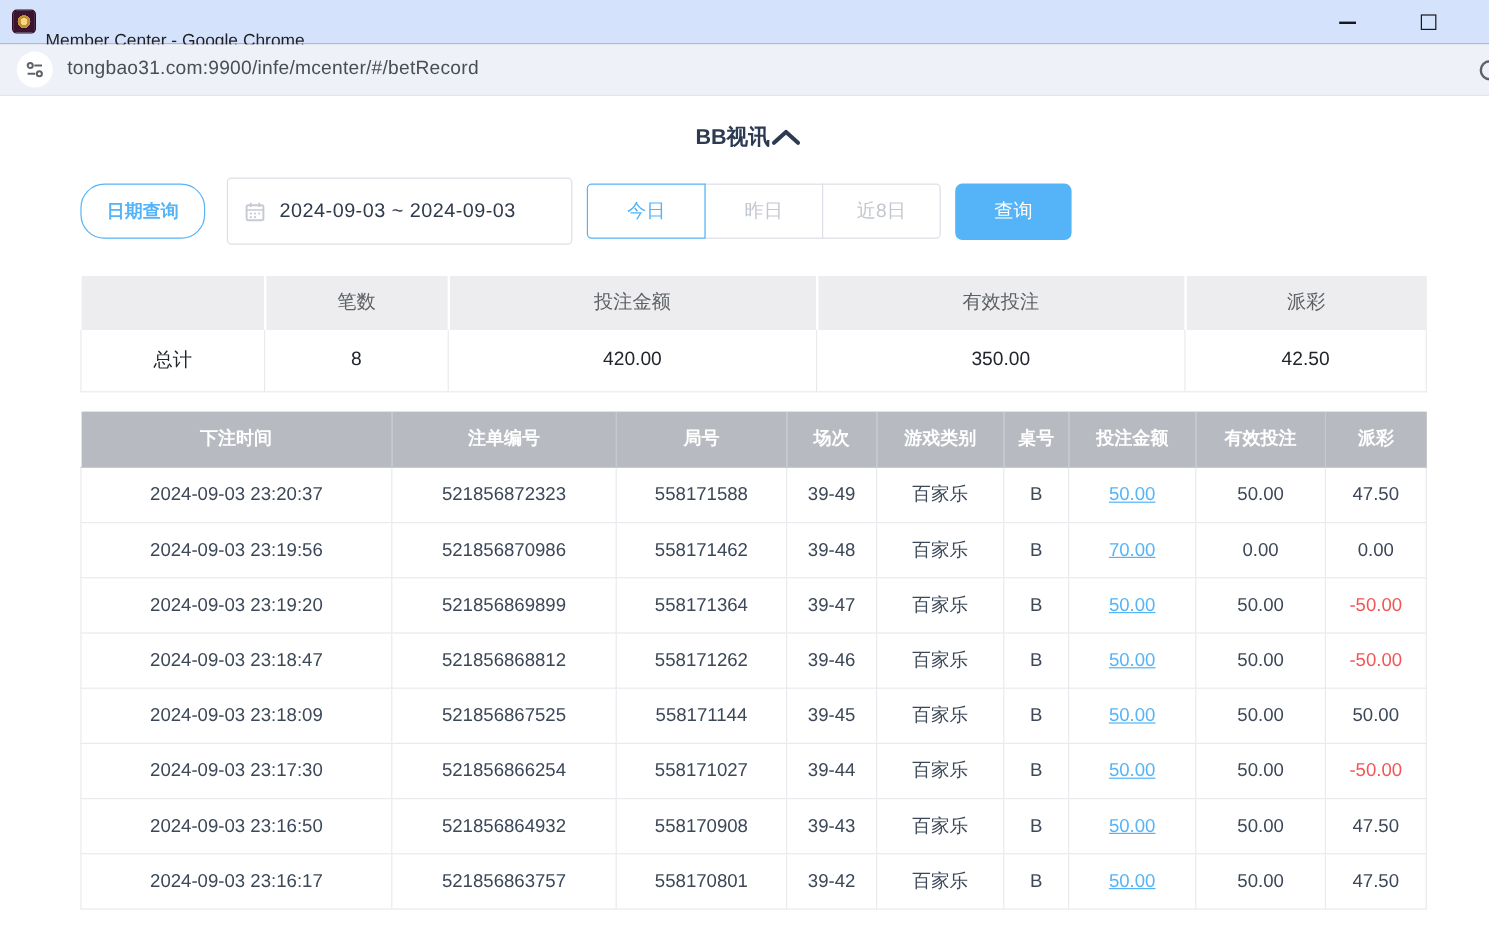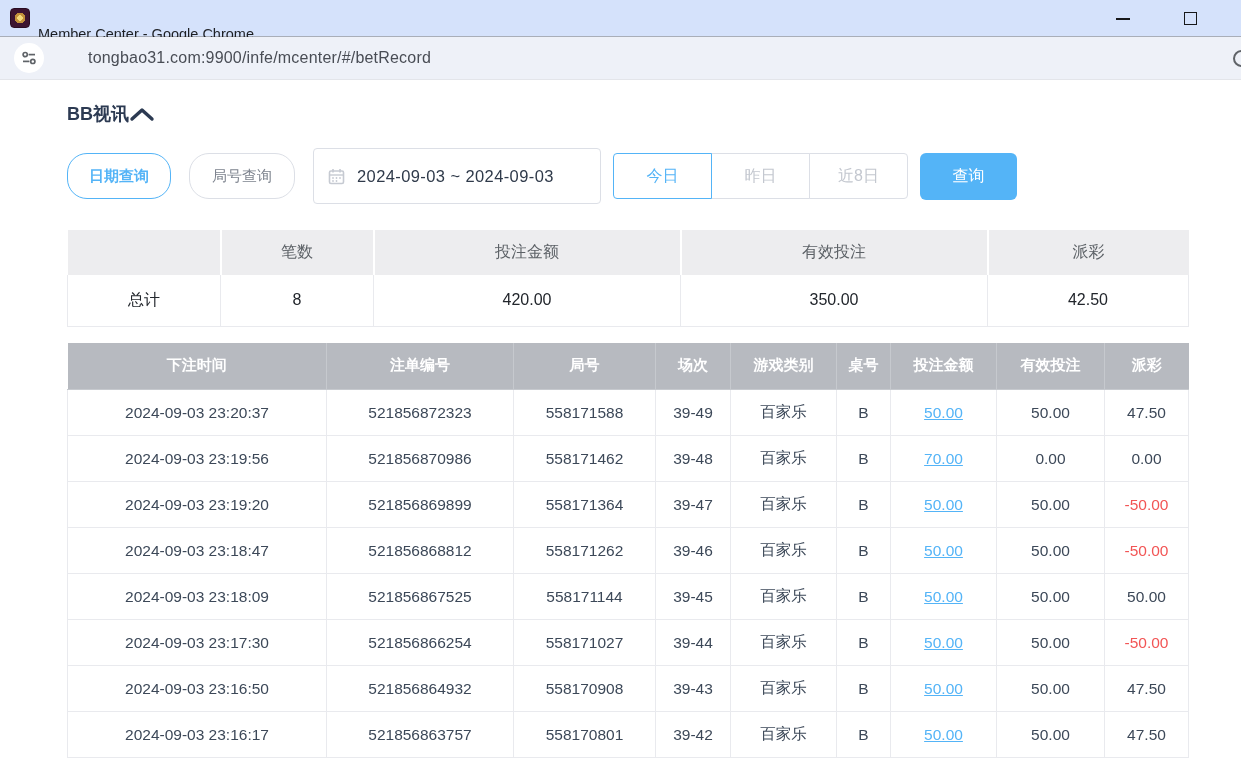--- a/index.html
+++ b/index.html
@@ -17,34 +17,34 @@
     width:20px; height:20px; border-radius:4px; margin-right:8px;
     background:radial-gradient(circle at 50% 50%, #f5d97a 0 22%, #c2903a 23% 42%, #3d1430 43%);
     border:1px solid #2a0d22;
   }
   .titlebar-title { font-size:14.5px; color:#1d1f23;margin-top:32px; }
   .win-controls { position:absolute; right:36px; top:0; height:37px; display:flex; align-items:center; gap:46px; }
   .min-glyph { width:14px; height:2px; background:#17181a; display:block; }
   .max-glyph { width:13px; height:13px; border:1.6px solid #17181a; display:block; background:transparent; }
   .urlbar {
     height:43px; background:#eef1f8; display:flex; align-items:center;
-    padding:0 14px; border-bottom:1px solid #e3e5ea; position:relative;gap:32px;
+    padding:0 14px; border-bottom:1px solid #e3e5ea; position:relative;
   }
   .tune-wrap {
     width:30px; height:30px; border-radius:50%; background:#ffffff;
     display:flex; align-items:center; justify-content:center; margin-right:12px;
   }
   .url-text { font-size:16px; color:#494d55; letter-spacing:.2px; }
   .urlbar-edge-icon {
     position:absolute; right:-9px; top:13px; width:17px; height:17px;
     border:2px solid #5f6368; border-radius:50%; background:transparent;
   }
   
   .content { padding:22px 53px 0 67px; background:#fff; }
-  .page-header { display:flex; align-items:center; justify-content:flex-start; }
+  .page-header { display:flex; align-items:center; justify-content:center; }
   .page-title { font-size:18px; font-weight:bold; color:#2c3a52; }
   .collapse-btn { background:none; border:none; cursor:pointer; margin-right:8px; line-height:0; }
   
   .filter-row { display:flex; align-items:center; margin-top:27px; height:46px; }
   .pill-btn {
     height:46px; background:#fff; border:1px solid #dcdfe6; border-radius:20px;
     font-size:15px; color:#7d838e; cursor:pointer; font-family:inherit;
   }
   .pill-btn.active { border-color:#54b4f7; color:#54b4f7; font-weight:bold; }
   .btn-date-query { width:104px; }
@@ -140,21 +140,20 @@
     <span class="page-title">BB视讯</span>
     <button class="collapse-btn" aria-label="collapse">
       <svg width="26" height="15" viewBox="0 0 26 15">
         <polyline points="3,12 13,3 23,12" fill="none" stroke="#2c3a52" stroke-width="3.4" stroke-linecap="round" stroke-linejoin="round"></polyline>
       </svg>
     </button>
   </div>
 
   <div class="filter-row">
     <button class="pill-btn active btn-date-query">日期查询</button>
-    <button class="pill-btn btn-round-query">局号查询</button>
 
     <div class="date-picker">
       <span class="cal">
         <svg width="17" height="17" viewBox="0 0 17 17">
           <rect x="1.5" y="3" width="14" height="12.5" rx="1.5" fill="none" stroke="#c6cad2" stroke-width="1.6"></rect>
           <line x1="5" y1="1" x2="5" y2="4.6" stroke="#c6cad2" stroke-width="1.6"></line>
           <line x1="12" y1="1" x2="12" y2="4.6" stroke="#c6cad2" stroke-width="1.6"></line>
           <line x1="1.5" y1="7" x2="15.5" y2="7" stroke="#c6cad2" stroke-width="1.4"></line>
           <circle cx="5" cy="10" r="0.9" fill="#c6cad2"></circle>
             <circle cx="8.5" cy="10" r="0.9" fill="#c6cad2"></circle>

